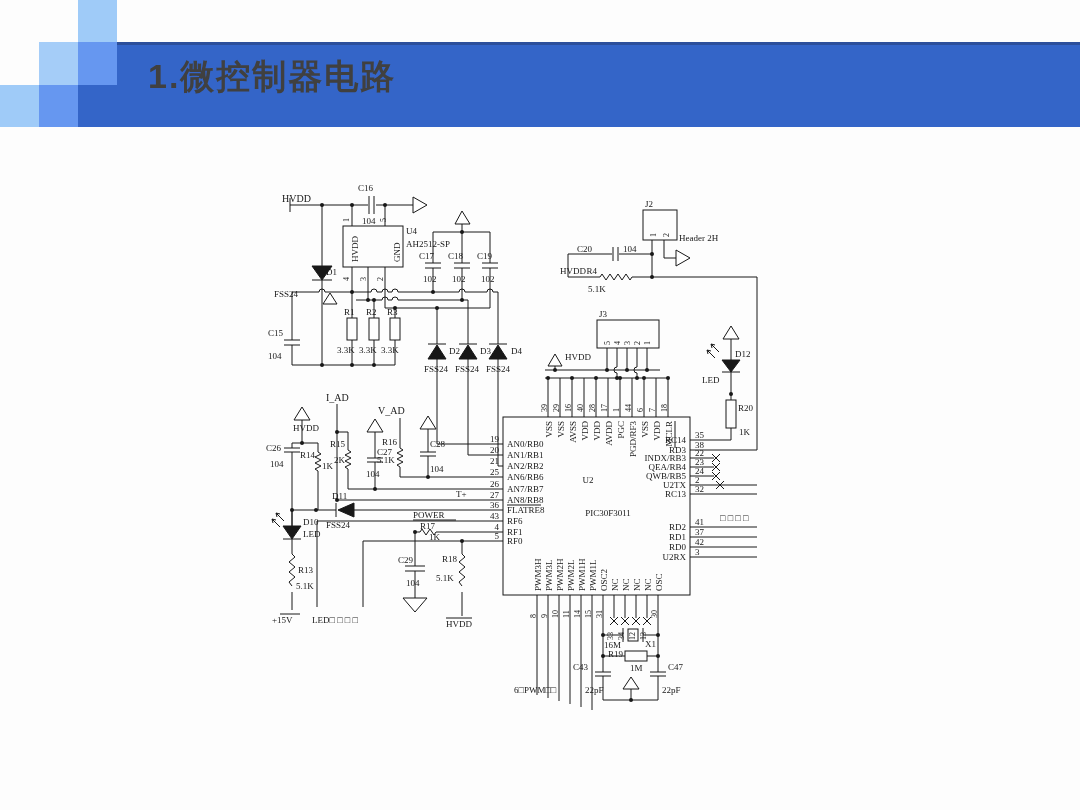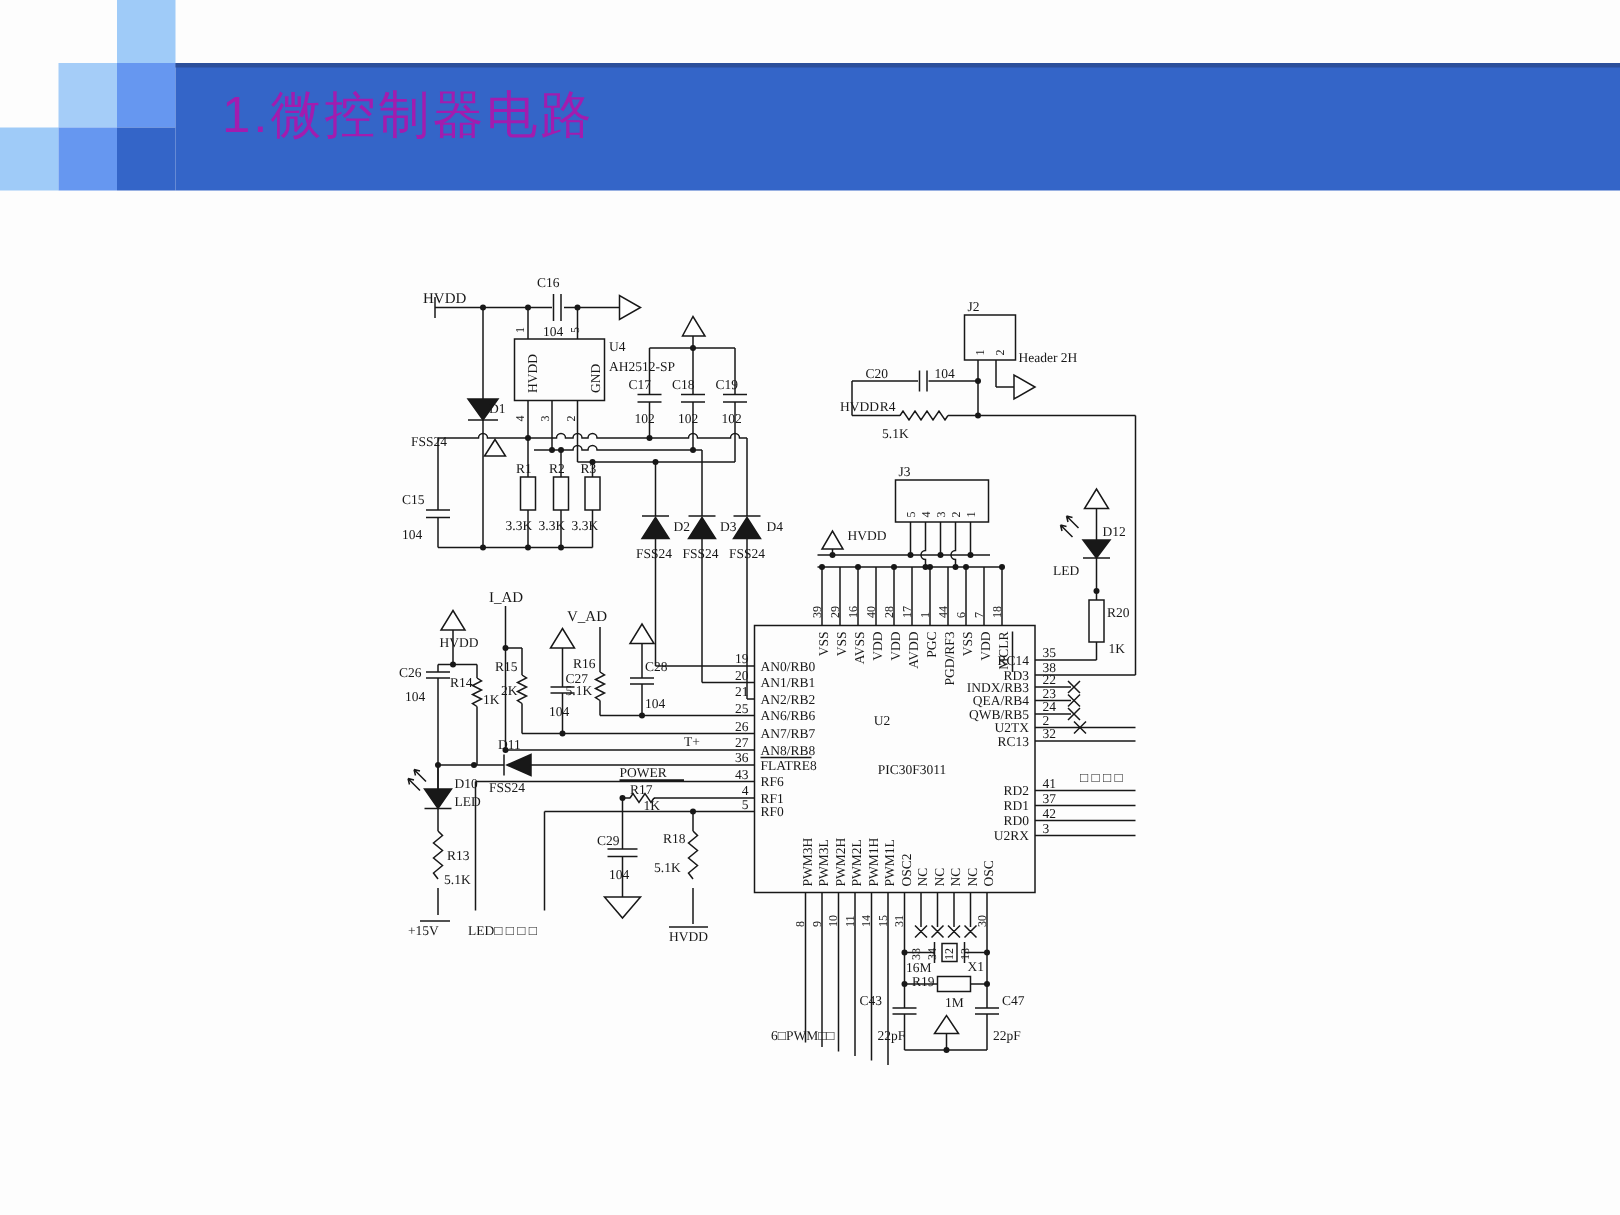--- a/index.html
+++ b/index.html
@@ -2,21 +2,21 @@
 <html><head>
 <meta charset="utf-8">
 <style>
   html,body{margin:0;padding:0;}
   body{width:1080px;height:810px;background:#fdfdfd;position:relative;overflow:hidden;
        font-family:"Liberation Sans",sans-serif;}
   .sq{position:absolute;}
   .band{position:absolute;left:117px;top:42px;right:0;height:85px;background:#3465c8;
         border-top:3px solid #2c4f9b;box-sizing:border-box;}
   .band-ext{position:absolute;left:78px;top:85px;width:39px;height:42px;background:#3465c8;}
-  .title{position:absolute;left:148px;top:54px;font-size:34px;font-weight:normal;color:#a21caf;
+  .title{position:absolute;left:148px;top:54px;font-size:34px;font-weight:bold;color:#404040;
          letter-spacing:2px;z-index:3;text-align:center;}
   svg{position:absolute;left:0;top:0;}
   svg text{font-family:"Liberation Serif",serif;font-size:9px;fill:#181818;}
   svg .t8{font-size:8px;}
   svg .t10{font-size:10px;}
   .w{stroke:#181818;stroke-width:1;fill:none;}
   .dot{fill:#181818;stroke:none;}
   .fill{fill:#181818;stroke:#181818;}
   .open{fill:#ffffff;stroke:#181818;stroke-width:1;}
   .box{fill:none;stroke:#181818;stroke-width:1;}

